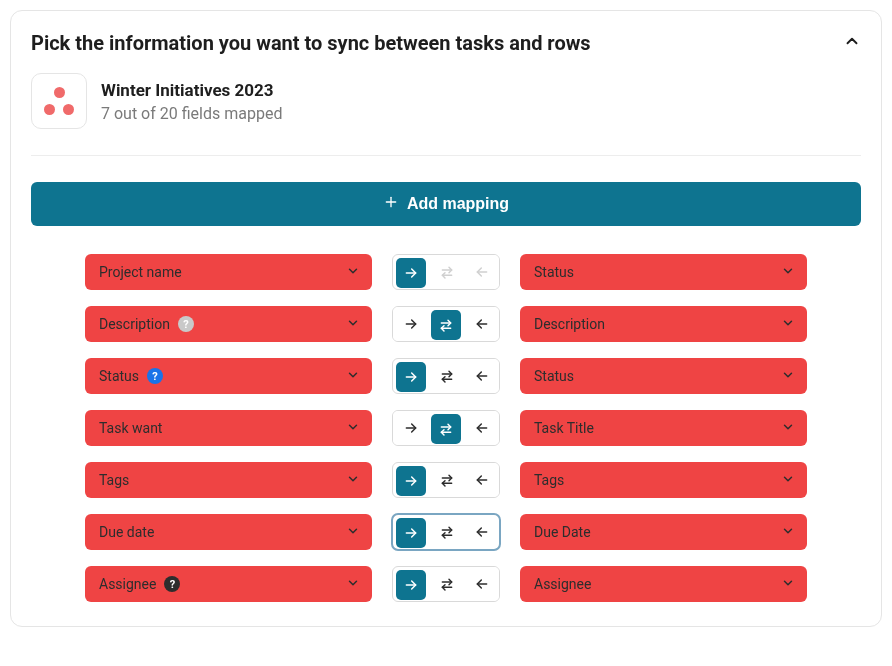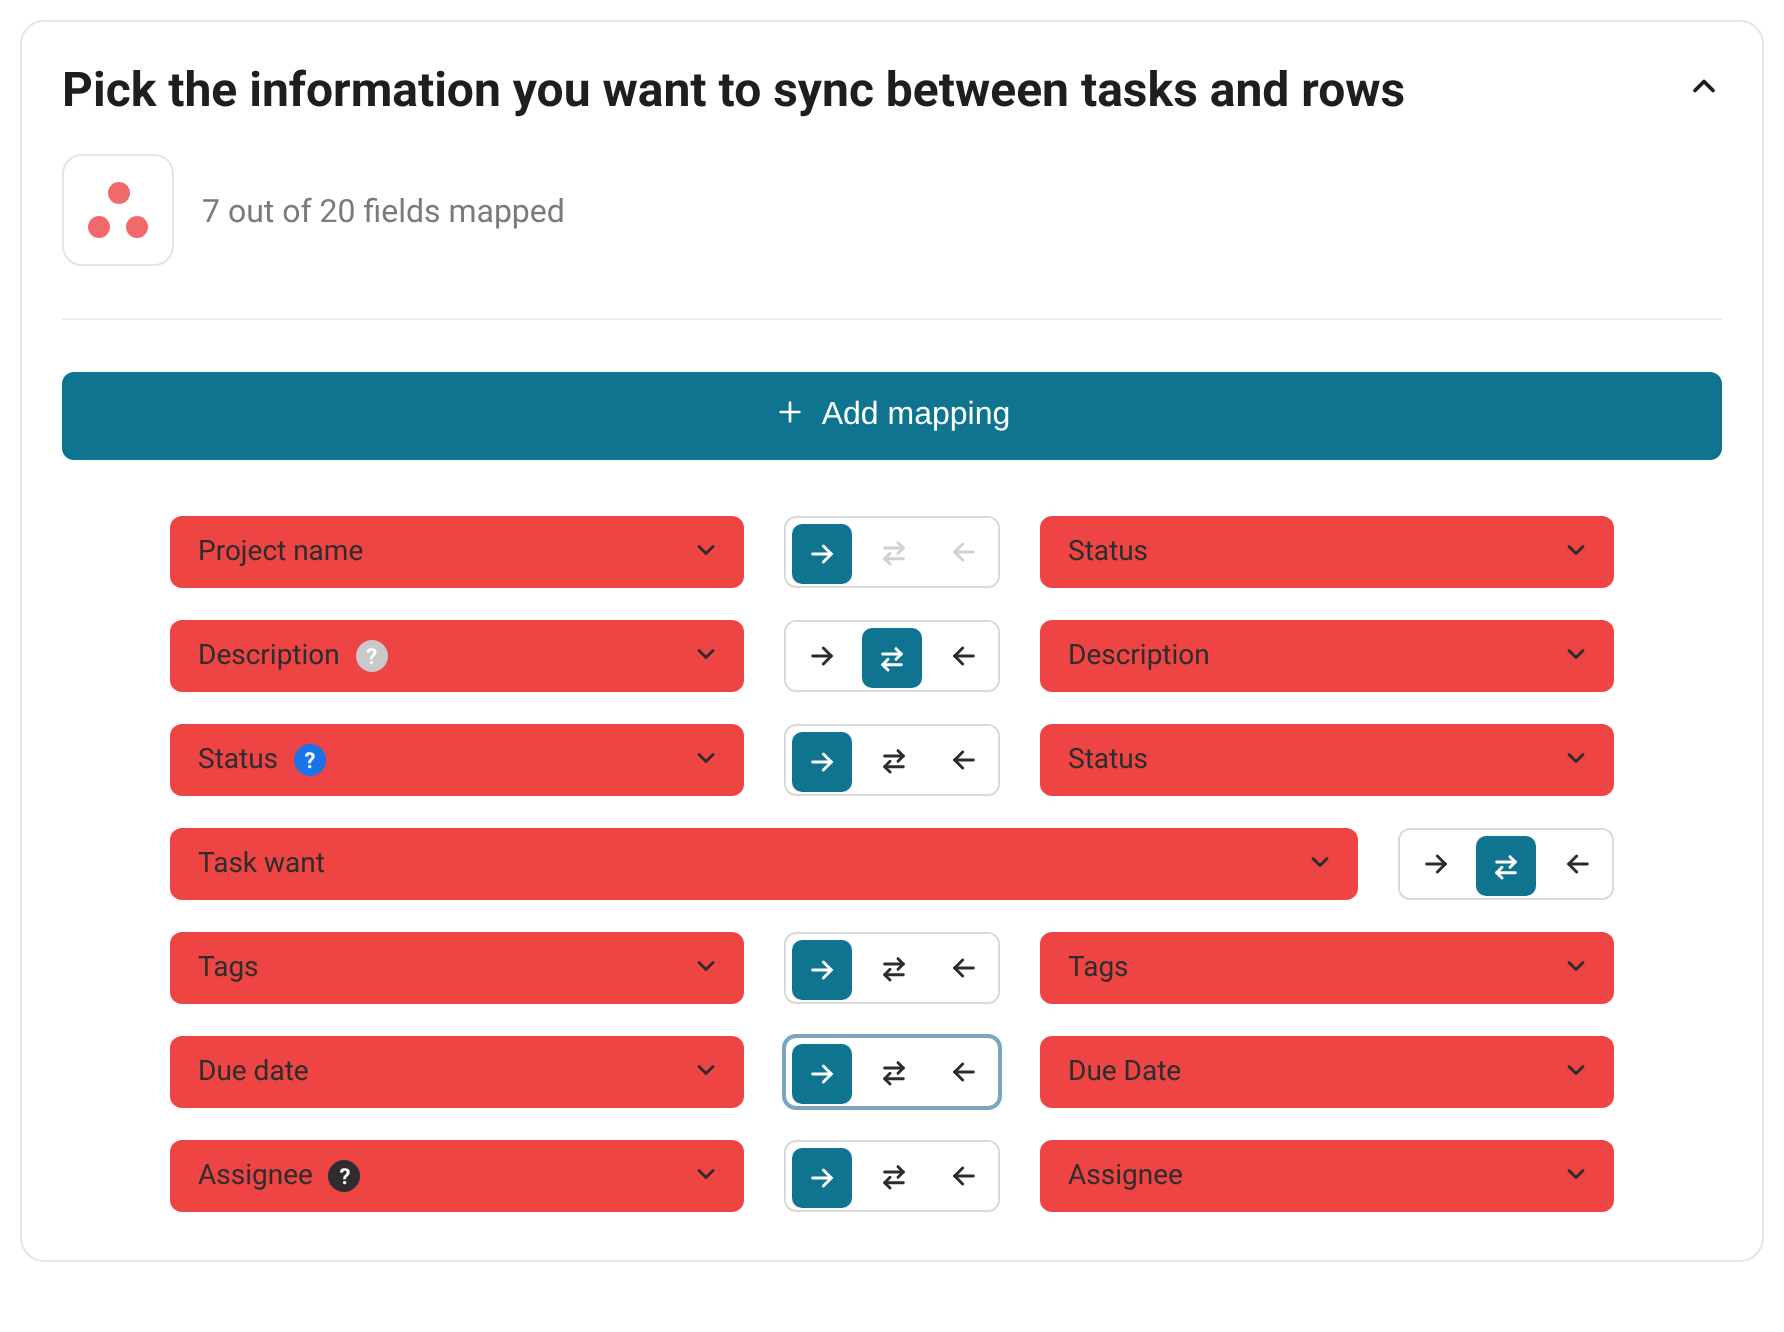--- a/index.html
+++ b/index.html
@@ -15,21 +15,21 @@
     border-radius: 12px;
     padding: 20px 20px 24px 20px;
   }
   .panel-head {
     display: flex;
     justify-content: space-between;
     align-items: center;
     margin-bottom: 18px;
   }
   .panel-title {
-    font-size: 24px;
+    font-size: 20px;
     font-weight: 700;
     color: #1e1e1e;
   }
   .chevron-up {
     width: 18px; height: 18px;
     color: #1e1e1e;
   }
   .tools {
     display: flex;
     justify-content: space-between;
@@ -74,21 +74,21 @@
   .tool-sub { font-size: 16px; color: #7a7a7a; }
 
   .add-btn {
     width: 100%;
     background: #0e7490;
     color: #fff;
     border: none;
     border-radius: 6px;
     height: 44px;
     font-size: 16px;
-    font-weight: 400;
+    font-weight: 700;
     display: flex;
     align-items: center;
     justify-content: center;
     gap: 8px;
     cursor: pointer;
     margin-bottom: 28px;
   }
   .plus { width:16px; height:16px; }
 
   .rows { display: flex; flex-direction: column; gap: 16px; padding: 0 54px; }
@@ -173,20 +173,21 @@
   <div class="tools">
     <div class="tool">
       <div class="tool-icon">
         <div class="asana-dots">
             <span></span>
             <span></span>
             <span></span>
           </div>
       </div>
       <div>
+        <div class="tool-name">Winter Initiatives 2023</div>
         <div class="tool-sub">7 out of 20 fields mapped</div>
       </div>
     </div>
   </div>
 
   <button class="add-btn">
     <span>
       <svg class="plus" viewBox="0 0 24 24" fill="none" stroke="currentColor" stroke-width="2" stroke-linecap="round">
           <line x1="12" y1="5" x2="12" y2="19"></line>
           <line x1="5" y1="12" x2="19" y2="12"></line>
@@ -342,20 +343,28 @@
               <polyline points="9 21 5 17 9 13"></polyline>
             </svg>
           </button>
           <button class="dir-btn">
             <svg viewBox="0 0 24 24" fill="none" stroke="currentColor" stroke-width="2.2" stroke-linecap="round" stroke-linejoin="round">
               <line x1="19" y1="12" x2="5" y2="12"></line>
               <polyline points="11 18 5 12 11 6"></polyline>
             </svg>
           </button>
         </div>
+        <div class="field">
+          <span class="field-label">
+            <span>Task Title</span>
+          </span>
+          <span><svg class="chev-down" viewBox="0 0 24 24" fill="none" stroke="currentColor" stroke-width="2.5" stroke-linecap="round" stroke-linejoin="round">
+              <polyline points="6 9 12 15 18 9"></polyline>
+            </svg></span>
+        </div>
       </div>
       <div class="row">
         <div class="field">
           <span class="field-label">
             <span>Tags</span>
           </span>
           <span><svg class="chev-down" viewBox="0 0 24 24" fill="none" stroke="currentColor" stroke-width="2.5" stroke-linecap="round" stroke-linejoin="round">
               <polyline points="6 9 12 15 18 9"></polyline>
             </svg></span>
         </div>

